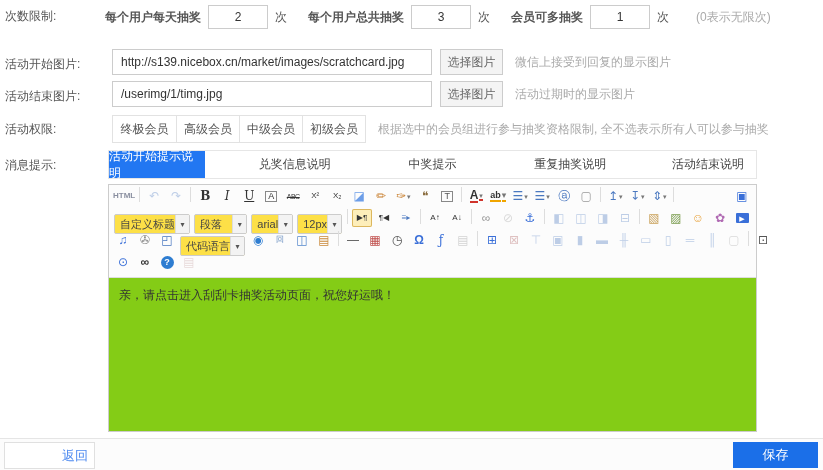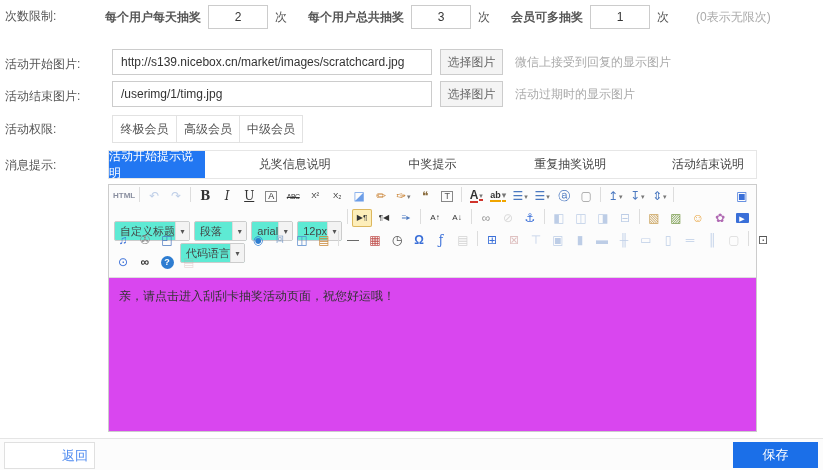--- a/index.html
+++ b/index.html
@@ -47,24 +47,24 @@
   .tb-btn.srf{font-family:"DejaVu Serif",serif;}
   .tb-btn.boxed>span{border:1px solid #888;padding:0 2px;font-size:9px;}
   .tb-btn.strike>span{text-decoration:line-through;font-size:7px;letter-spacing:-.5px;}
   .tb-btn.fc>span{border-bottom:2px solid #d0342c;font-weight:bold;}
   .tb-btn.hl>span{border-bottom:2px solid #f0a500;font-size:9px;font-weight:bold;}
   .tb-btn.vid>span{background:#3a6fd8;color:#fff;font-size:7px;width:13px;height:10px;display:flex;align-items:center;justify-content:center;border-radius:1px;}
   .tb-btn.help>span{background:#2e7dd1;color:#fff;width:13px;height:13px;border-radius:50%;font-size:9px;font-weight:bold;display:flex;align-items:center;justify-content:center;}
   .mini{font-size:7px;color:#777;margin-left:1px;}
   .tb-sep{width:1px;height:15px;background:#ddd;margin:0 3px;flex:none;}
   .tb-gap{flex:1;}
-  .tb-dd{height:20px;box-sizing:border-box;border:1px solid #ccc;background:#5eead4;display:flex;align-items:center;font-size:11px;color:#444;margin:12px 2px;border-radius:2px;cursor:pointer;}
+  .tb-dd{height:20px;box-sizing:border-box;border:1px solid #ccc;background:#fde047;display:flex;align-items:center;font-size:11px;color:#444;margin:5px 2px;border-radius:2px;cursor:pointer;}
   .tb-dd .lab{flex:1;padding-left:5px;white-space:nowrap;overflow:hidden;}
   .tb-dd .arr{width:13px;align-self:stretch;display:flex;align-items:center;justify-content:center;font-size:8px;color:#555;border-left:1px solid #ddd;background:#f3f3f3;}
-  .content{flex:1;background:#d946ef;padding:9px 10px;line-height:1.6;cursor:text;}
+  .content{flex:1;background:#84cc16;padding:9px 10px;line-height:1.6;cursor:text;font-family:Liberation Mono, monospace;}
 
   
   .footer{position:absolute;left:0;top:438px;width:823px;height:32px;background:#fcfcfc;border-top:1px solid #e5e5e5;box-sizing:border-box;}
   .back-btn{position:absolute;left:4px;top:3px;width:91px;height:27px;background:#fff;border:1px solid #e0e0e0;color:#4d8af0;font-size:13px;cursor:pointer;text-align:right;}
   .save-btn{position:absolute;right:5px;top:3px;width:85px;height:26px;background:#1b6fe8;border:none;color:#fff;font-size:13px;cursor:pointer;}
 </style>
 </head>
 <body>
 
 <div class="page">
@@ -98,21 +98,23 @@
     <button class="pick-btn">选择图片</button>
     <span class="hint">活动过期时的显示图片</span>
   </div>
 
   <div class="form-label" style="top:121px">活动权限:</div>
   <div class="perm-row">
     <span class="perm-group" id="perm-group">
         <button class="perm-btn">终极会员</button>
         <button class="perm-btn">高级会员</button>
         <button class="perm-btn">中级会员</button>
+        <button class="perm-btn">初级会员</button>
       </span>
+    <span class="hint">根据选中的会员组进行参与抽奖资格限制, 全不选表示所有人可以参与抽奖</span>
   </div>
 
   <div class="form-label" style="top:157px">消息提示:</div>
   <div class="tabs" id="tabs">
       <div class="tab active">活动开始提示说明</div>
       <div class="tab">兑奖信息说明</div>
       <div class="tab">中奖提示</div>
       <div class="tab">重复抽奖说明</div>
       <div class="tab">活动结束说明</div>
     </div>

